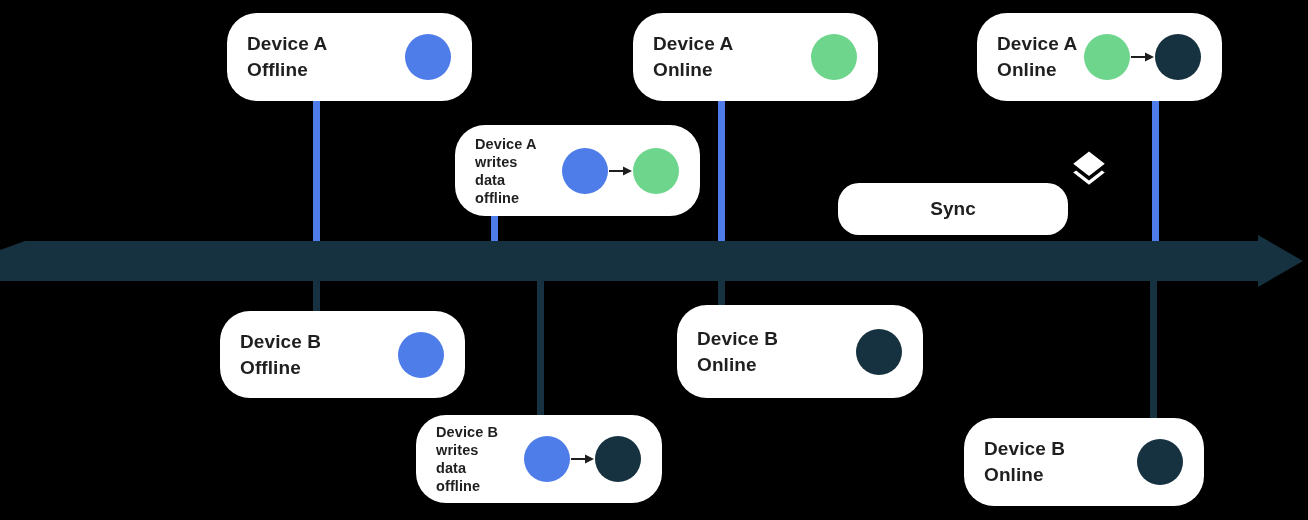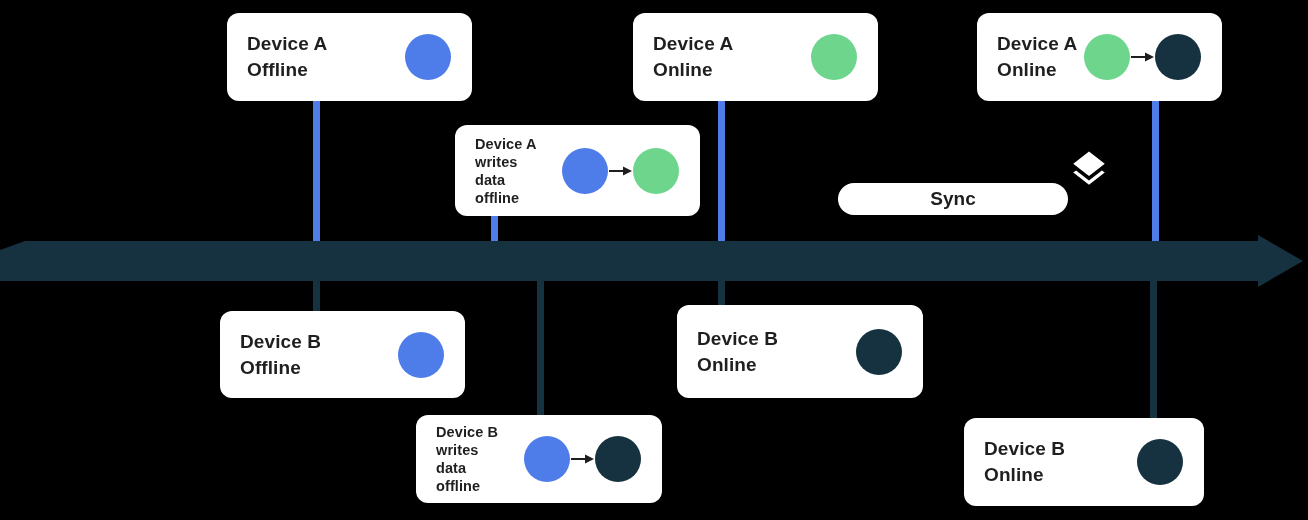--- a/index.html
+++ b/index.html
@@ -22,21 +22,21 @@
     clip-path:polygon(0 0, 100% 50%, 0 100%);
   }
 
   
   .vline { position:absolute; width:7px; }
   .vline.blue { background:#4E7CE8; }
   .vline.navy { background:#16313F; }
 
   
   .card {
-    position:absolute; background:#FFFFFF; border-radius:12px;
+    position:absolute; background:#FFFFFF; border-radius:30px;
     display:flex; align-items:center; justify-content:space-between;
     padding:0 21px 0 20px; box-sizing:border-box; color:#1F1F1F;
   }
   .card-title { font-weight:700; font-size:19px; line-height:26px; letter-spacing:0.1px; }
   .card.small .card-title { font-size:14.5px; line-height:18px; }
 
   .dots { display:flex; align-items:center; flex:0 0 auto; }
   .dot { width:46px; height:46px; border-radius:50%; flex:0 0 auto; }
   .dot.blue  { background:#4E7CE8; }
   .dot.green { background:#6DD58C; }
@@ -57,21 +57,21 @@
   #line-a2 { left:491px;  top:214px; height:27px;  }
   #line-a3 { left:718px;  top:100px; height:141px; }
   #line-a4 { left:1152px; top:100px; height:141px; }
   #line-b1 { left:313px;  top:281px; height:31px;  }
   #line-b2 { left:537px;  top:281px; height:136px; }
   #line-b3 { left:718px;  top:281px; height:26px;  }
   #line-b4 { left:1150px; top:281px; height:139px; }
 
   
   .sync-pill {
-    position:absolute; left:838px; top:183px; width:230px; height:32px;
+    position:absolute; left:838px; top:183px; width:230px; height:52px;
     background:#FFFFFF; border-radius:21px; color:#1F1F1F;
     display:flex; align-items:center; justify-content:center;
     font-weight:700; font-size:19px; cursor:pointer;
   }
   .layers-icon { position:absolute; left:1068px; top:148px; }
 </style>
 </head>
 <body>
 
 <div id="stage">

